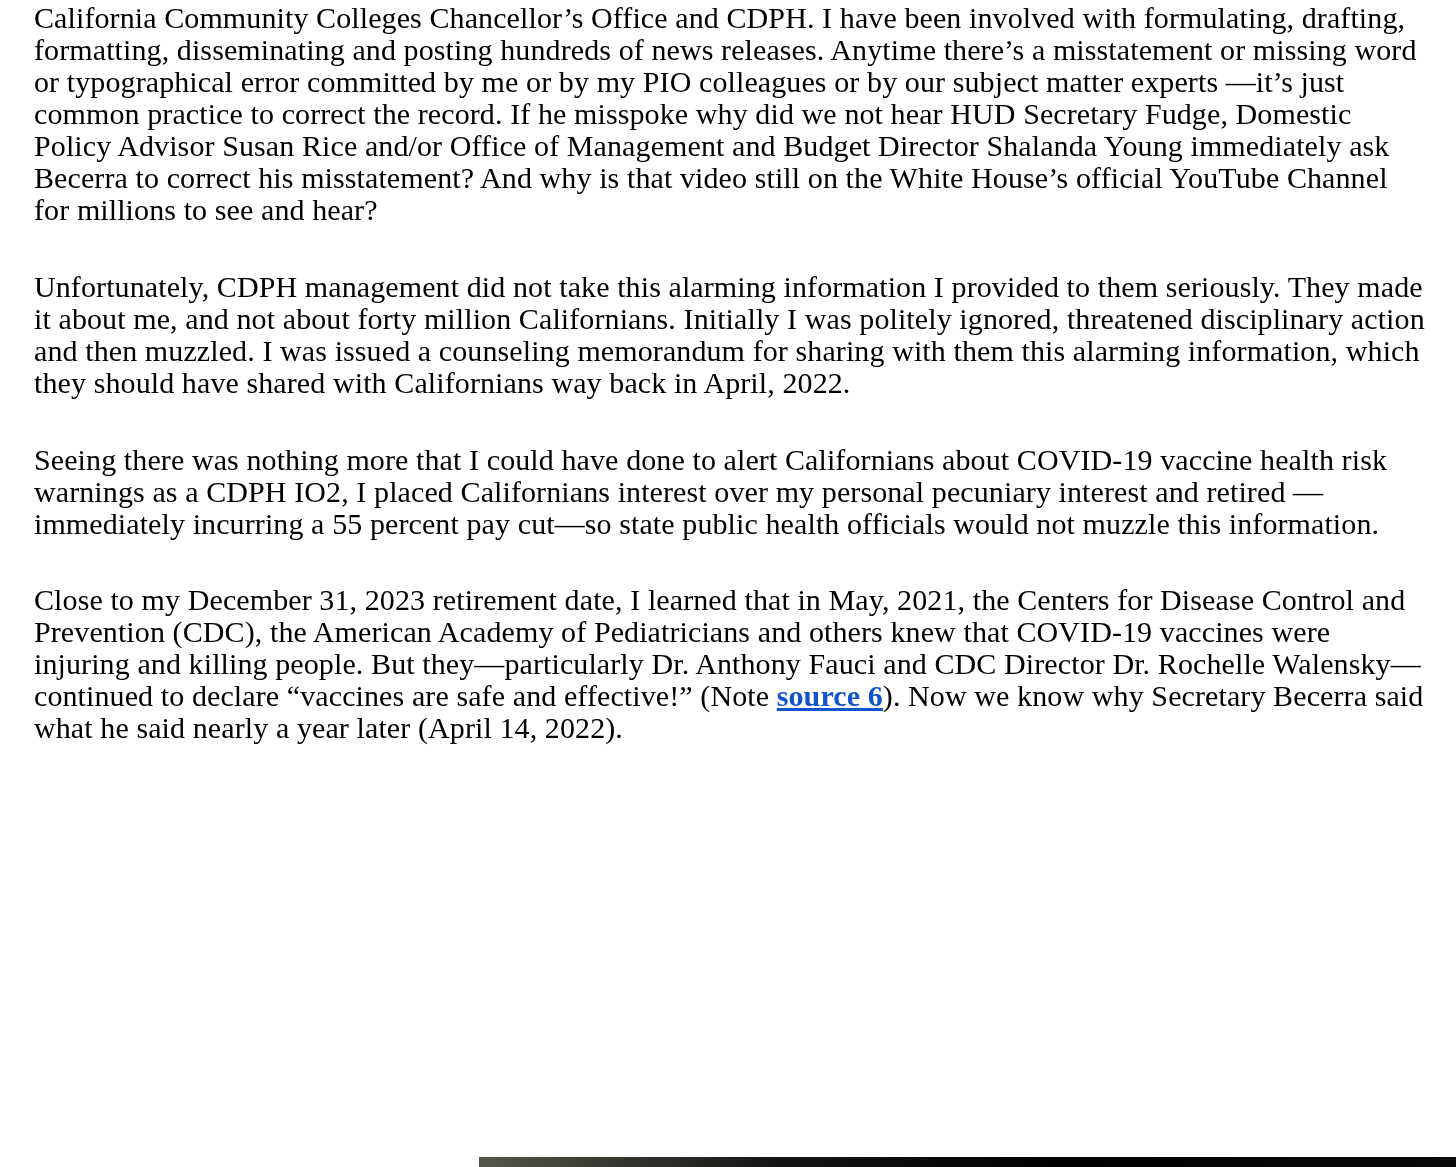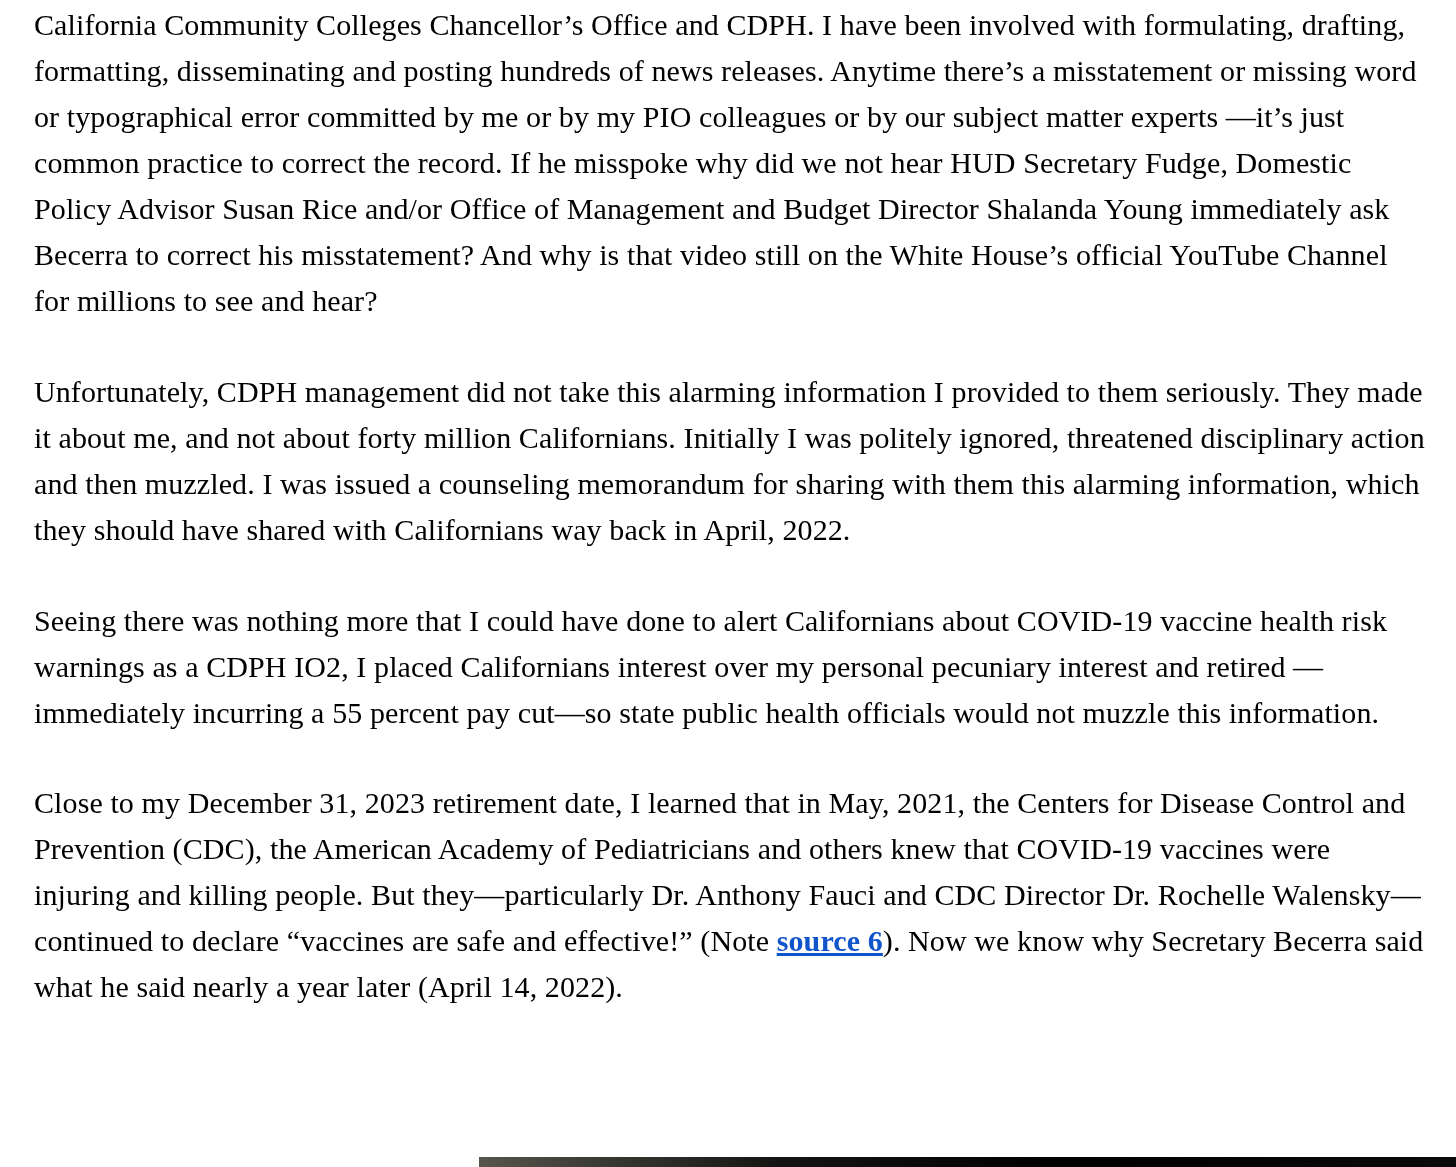--- a/index.html
+++ b/index.html
@@ -21,21 +21,21 @@
     width: 1456px;
     height: 1167px;
     box-sizing: border-box;
     padding: 2px 30px 0 34px;
     color: #000000;
     background: #ffffff;
   }
   .para {
     margin: 0 0 44.8px 0;
     font-size: 30px;
-    line-height: 46px;
+    line-height: 32px;
     text-align: left;
     letter-spacing: 0.1px;
   }
   .para:last-of-type {
     margin-bottom: 16px;
   }
   a.link {
     color: #1155cc;
     font-weight: bold;
     text-decoration: underline;

